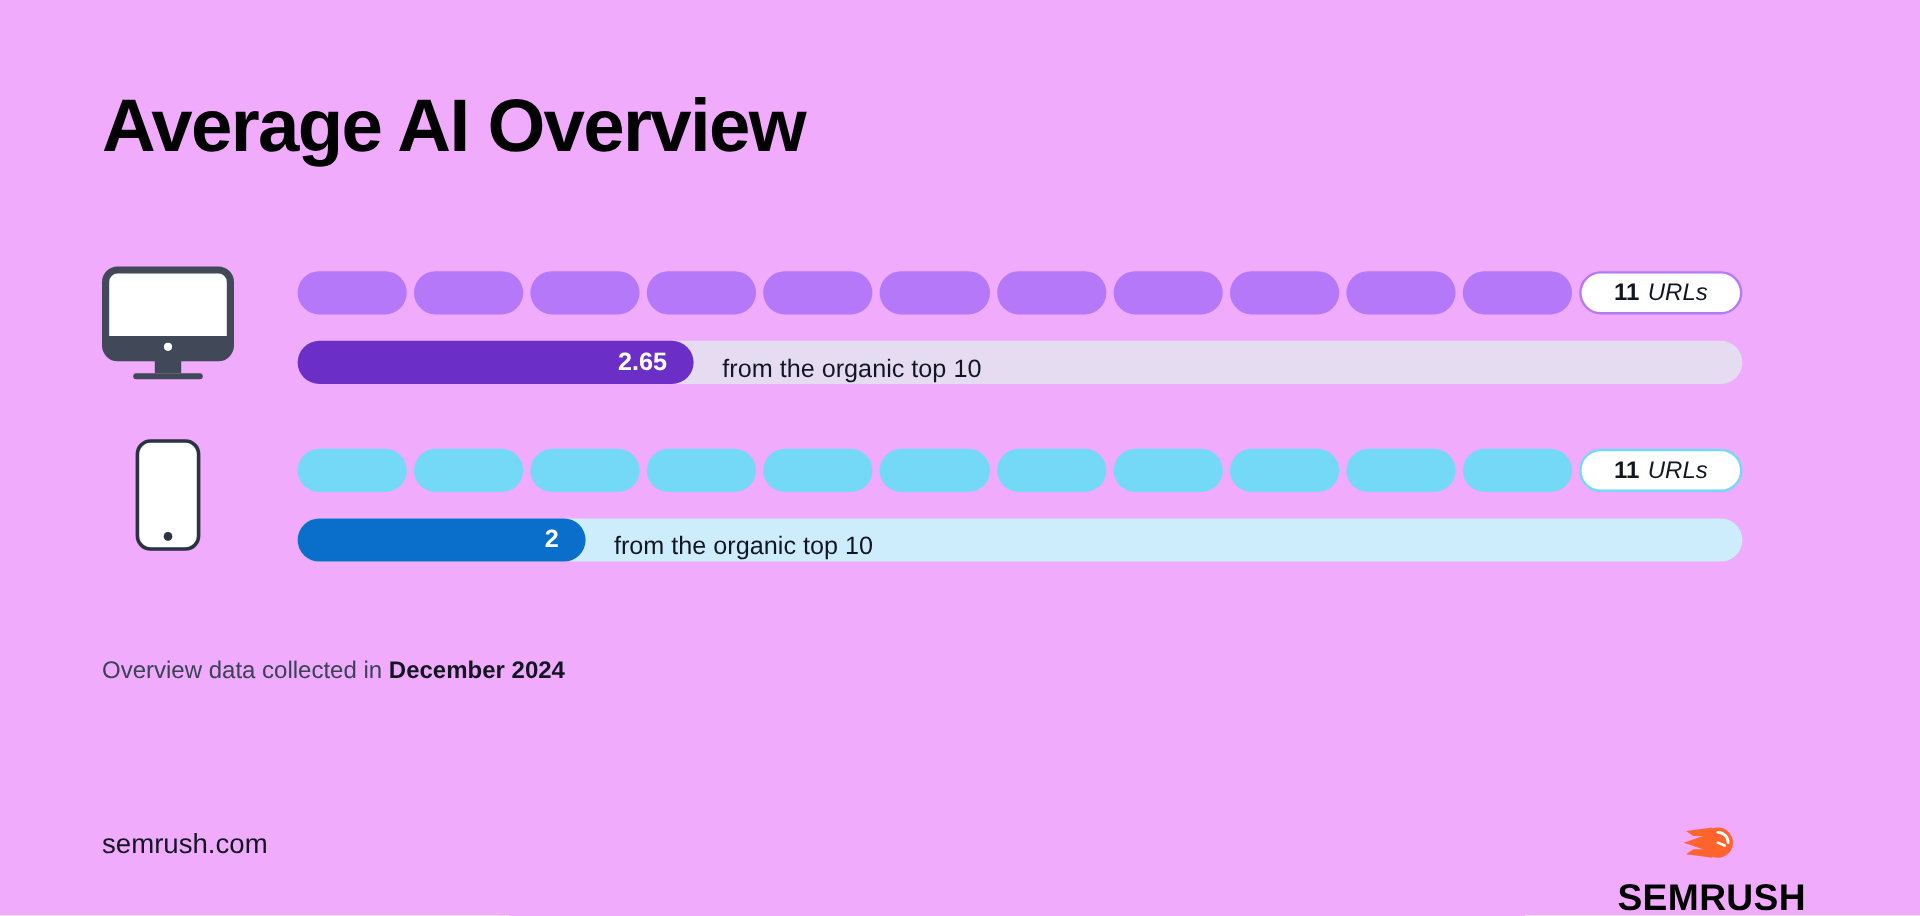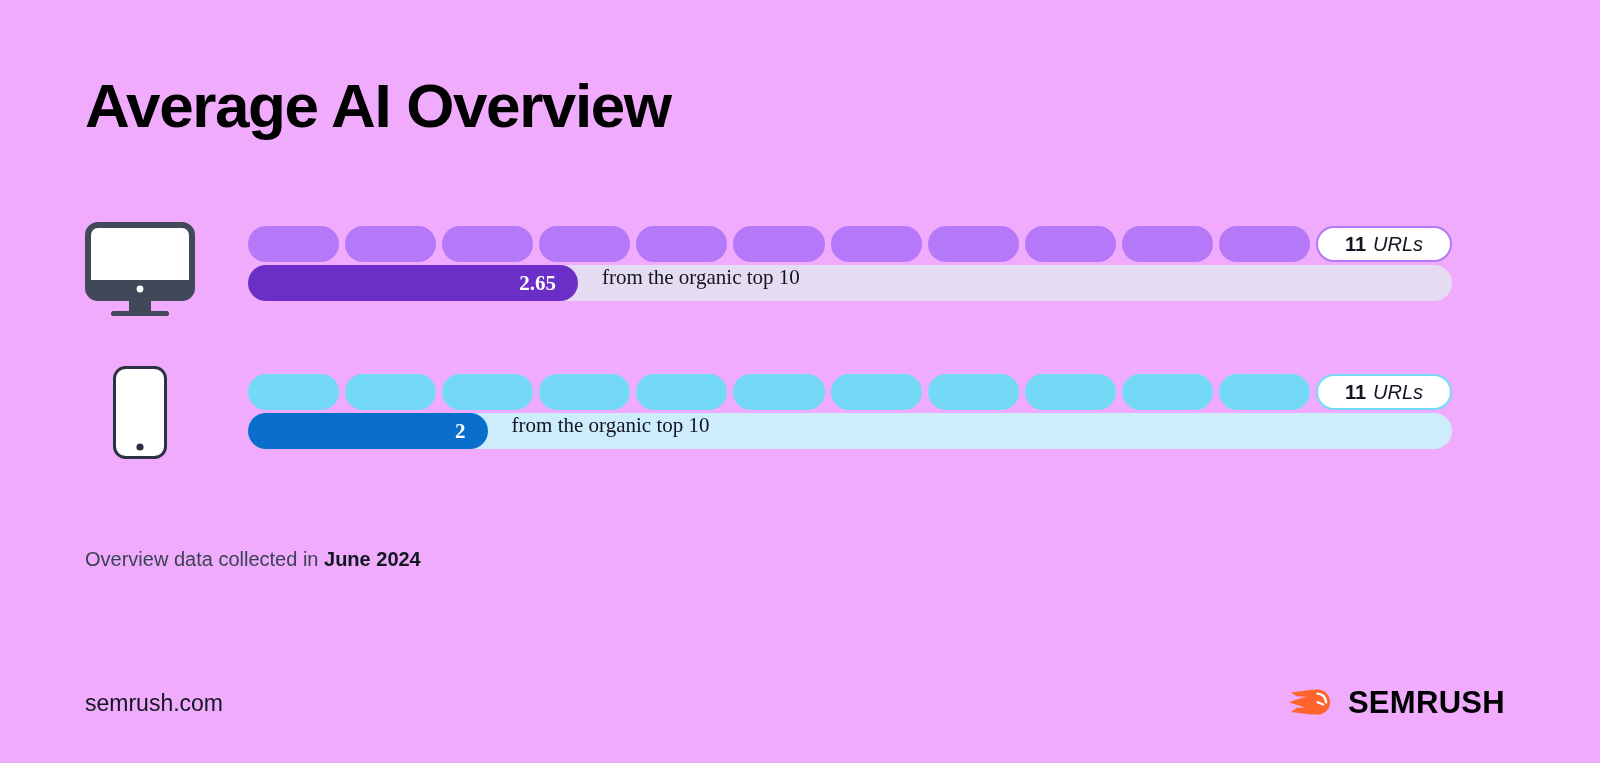--- a/index.html
+++ b/index.html
@@ -96,26 +96,25 @@
   }
   .url-badge.purple { border: 2px solid #b478f8; }
   .url-badge.blue   { border: 2px solid #74d9f7; }
   .url-badge .count { font-weight: 700; }
   .url-badge .unit  { font-weight: 400; font-style: italic; }
 
   
   .bar-track {
     position: absolute;
     left: 248px;
-    top: 53px;
+    top: 72px;
     width: 1204px;
     height: 36px;
     border-radius: 18px;
     overflow: visible;
-    font-family: Liberation Serif, serif;
   }
   .bar-track.purple { background: #e5dcf2; }
   .bar-track.blue   { background: #cdecfc; }
 
   .bar-fill {
     position: absolute;
     left: 0;
     top: 0;
     height: 36px;
     border-radius: 18px;
@@ -129,21 +128,21 @@
     font-weight: 700;
   }
   .bar-fill.purple { background: #6b2ec7; }
   .bar-fill.blue   { background: #0a6fcb; }
 
   .bar-caption {
     position: absolute;
     top: 0;
     height: 36px;
     display: flex;
-    align-items: flex-start;
+    align-items: flex-end;
     font-size: 21px;
     font-weight: 400;
     color: #111620;
     white-space: nowrap;
   }
 
   
   .note {
     position: absolute;
     left: 85px;
@@ -163,20 +162,21 @@
     color: #111620;
     white-space: nowrap;
   }
   .logo {
     position: absolute;
     right: 95px;
     top: 685px;
     display: flex;
     align-items: center;
     gap: 13px;
+    flex-direction: column;
   }
   .logo-mark { width: 46px; height: 34px; display: block; }
   .logo-text {
     font-size: 31px;
     font-weight: 700;
     letter-spacing: 0.3px;
     color: #000000;
     line-height: 1;
   }
 </style>
@@ -258,21 +258,21 @@
       <div class="bar-fill blue" style="width: 19.9%;">
         <span>2</span>
       </div>
       <div class="bar-caption" style="left: calc(19.9% + 24px);">
         <span>from the organic top 10</span>
       </div>
     </div>
   </div>
 
   <div class="note">
-    <span>Overview data collected in </span><span class="note-strong">June 2024</span>
+    <span>Overview data collected in </span><span class="note-strong">December 2024</span>
   </div>
 
   <div class="site-url">semrush.com</div>
 
   <div class="logo">
     <svg class="logo-mark" viewBox="0 0 46 34" aria-hidden="true">
       <path d="M0 17.2 L20 10.5 L20 23.9 Z" fill="#ff642d"></path>
       <path d="M2 7.5 L24 4.6 L24 11.6 L8 11.6 Z" fill="#ff642d"></path>
       <path d="M2 26.9 L24 29.8 L24 22.8 L8 22.8 Z" fill="#ff642d"></path>
       <circle cx="28.5" cy="17.2" r="12.6" fill="#ff642d"></circle>

